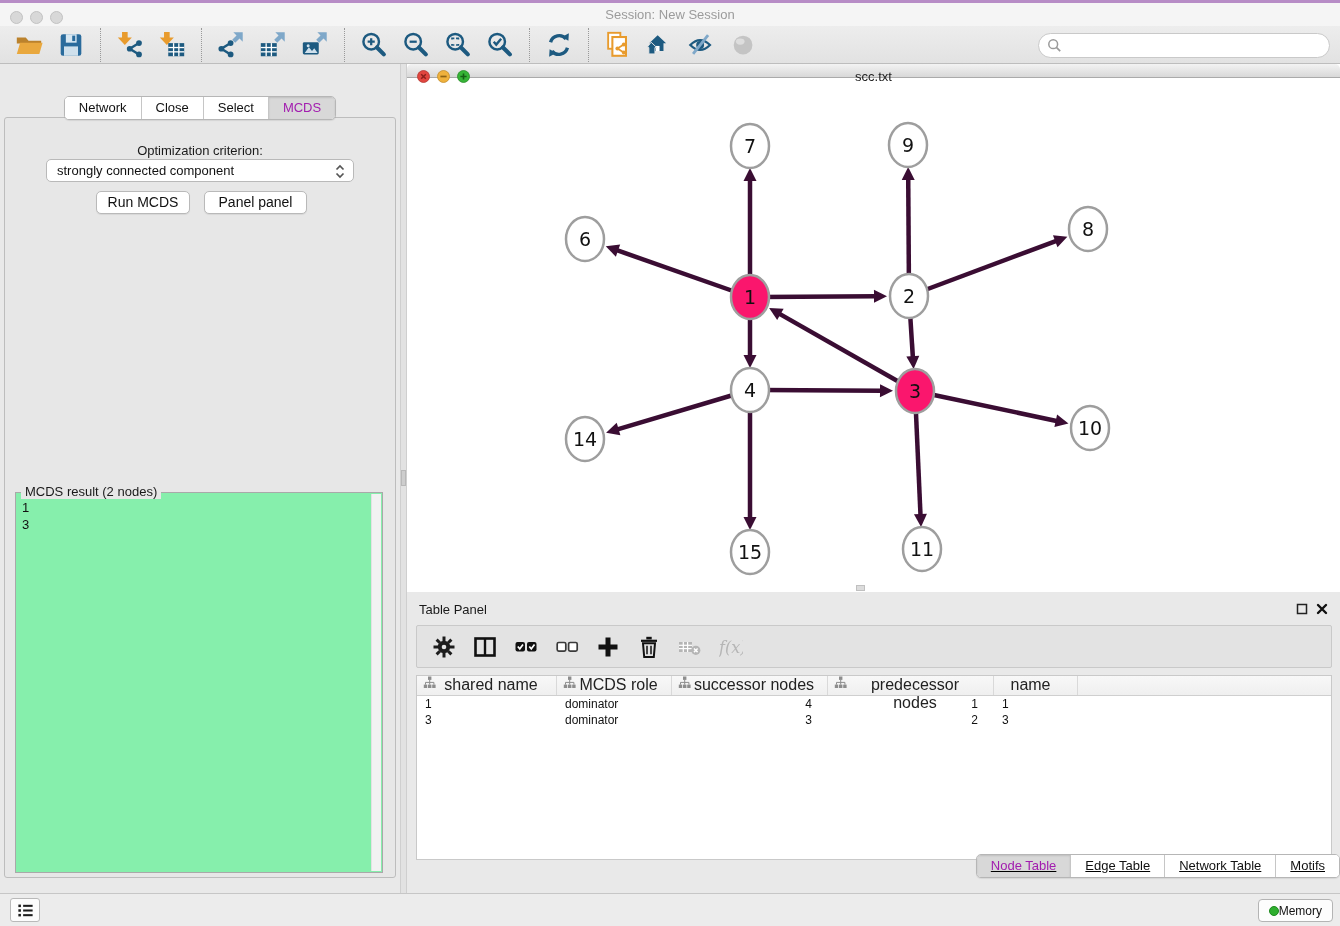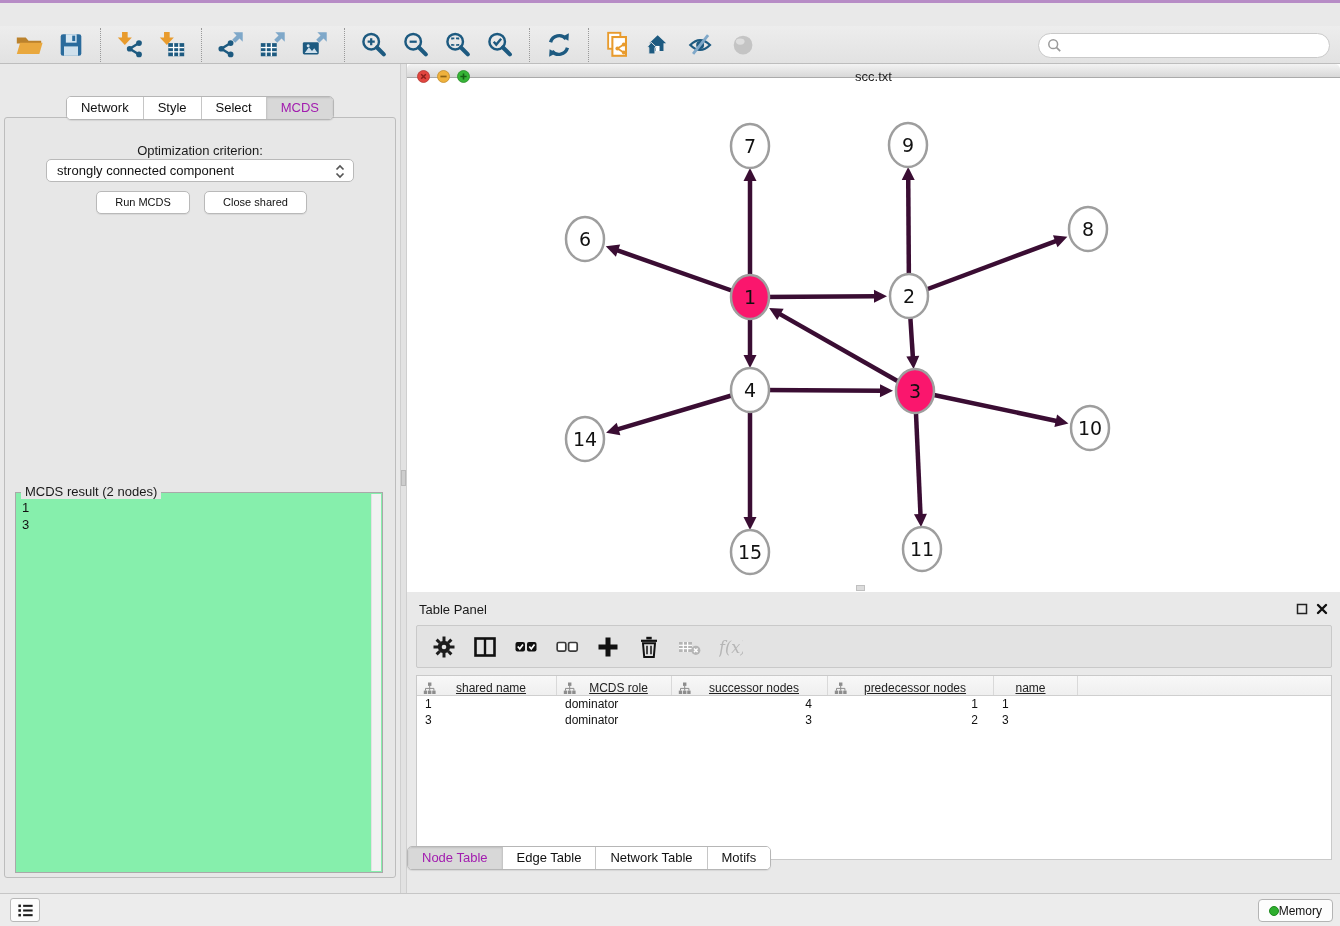--- a/index.html
+++ b/index.html
@@ -37,21 +37,21 @@
   .seg.sel { background:#d8d8d8; color:#a21caf; box-shadow:inset 0 1px 2px rgba(0,0,0,.12); }
   .cp-content { position:absolute; left:4px; right:4px; top:53px; bottom:15px;
     border:1px solid #bdbdbd; border-radius:3px; background:#e7e7e7; }
   .opt-label { position:absolute; top:25px; width:100%; text-align:center; font-size:13px; color:#1a1a1a; }
   .combo { position:absolute; left:41px; top:41px; width:308px; height:23px; background:#fff;
     border:1px solid #b9b9b9; border-radius:5px; font-size:13px; color:#111;
     display:flex; align-items:center; padding:0 24px 0 10px; }
   .combo .chevrons { position:absolute; right:5px; top:3px; }
   .btn-row { position:absolute; top:73px; left:0; width:100%; }
   .push-btn { position:absolute; height:23px; background:#fff; border:1px solid #b9b9b9; border-radius:5px;
-    font-size:11px; color:#111; text-align:center; line-height:21px; box-shadow:0 1px 1px rgba(0,0,0,.07); }
+    font-size:14px; color:#111; text-align:center; line-height:21px; box-shadow:0 1px 1px rgba(0,0,0,.07); }
   .result-box { position:absolute; left:10px; right:12px; top:374px; bottom:4px;
     border:1px solid #a9a9a9; background:#86efac; }
   .result-box .legend { position:absolute; top:-9px; left:5px; background:#e7e7e7; padding:0 4px;
     font-size:13px; color:#1a1a1a; }
   .result-lines { position:absolute; left:0; top:3px; right:12px; bottom:0; padding:3px 0 0 6px;
     font-size:13px; color:#111; line-height:17px; }
   .result-scroll { position:absolute; right:1px; top:1px; bottom:1px; width:10px; background:#f2f2f2; border-left:1px solid #e2e2e2; }
 
   
   .v-splitter { position:absolute; left:400px; top:64px; width:7px; bottom:33px; background:#e2e2e2;
@@ -68,43 +68,51 @@
   .nw-canvas { position:absolute; left:0; top:26px; right:0; bottom:0; background:#fff; overflow:hidden; }
   .nw-grip { position:absolute; left:449px; bottom:1px; width:9px; height:6px; background:#dcdcdc; border:1px solid #c0c0c0; }
 
   
   .table-panel { position:absolute; left:407px; top:595px; width:933px; height:293px; background:#e9e9e9; }
   .tp-toolbar { position:absolute; left:9px; right:8px; top:30px; height:43px; background:#e3e3e3;
     border:1px solid #c9c9c9; border-radius:2px; display:flex; align-items:center; gap:15px; padding:0 14px; }
   .tp-btn { display:flex; align-items:center; justify-content:center; width:26px; height:26px; }
   .tp-table { position:absolute; left:9px; right:8px; top:80px; height:185px; background:#fff; border:1px solid #c9c9c9; overflow:hidden; }
   .th-row { display:flex; height:20px; background:linear-gradient(#f8f8f8,#efefef); border-bottom:1px solid #cfcfcf; }
-  .th-cell { display:flex; align-items:flex-end; border-right:1px solid #d9d9d9; font-size:12px; color:#222;text-decoration:underline; }
+  .th-cell { display:flex; align-items:flex-start; border-right:1px solid #d9d9d9; font-size:16px; color:#222; }
   .th-cell .th-label { flex:1; text-align:center; padding-right:10px; }
   .th-cell svg { margin-left:6px; flex:none; }
   .tr-row { display:flex; height:16px; }
   .td-cell { font-size:12px; color:#111; line-height:16px; padding:0 8px; white-space:nowrap; overflow:hidden; }
   .td-cell.right { text-align:right; padding-right:16px; }
-  .tp-tabs { position:absolute; bottom:18px; left:0; width:100%; display:flex; justify-content:flex-start; }
+  .tp-tabs { position:absolute; bottom:10px; left:0; width:100%; display:flex; justify-content:flex-end;text-decoration:underline; }
 
   
   .status-bar { position:absolute; left:0; right:0; bottom:0; height:33px; background:#ececec; border-top:1px solid #c6c6c6; }
   .list-btn { position:absolute; left:10px; top:4px; width:30px; height:24px; background:#fcfcfc;
     border:1px solid #b9b9b9; border-radius:3px; display:flex; align-items:center; justify-content:center; }
   .memory-btn { position:absolute; right:7px; top:5px; height:23px; background:#fdfdfd; border:1px solid #b4b4b4;
     border-radius:4px; display:flex; align-items:center; gap:0; padding:0 10px; font-size:12px; color:#111; }
   .memory-dot { width:10px; height:10px; border-radius:50%; background:#2eae2e; border:1px solid #1d8a1d; }
 </style>
 </head>
 <body>
 
 <div id="app">
 
   <div class="top-strip"></div>
 
+  <div class="titlebar">
+    <div class="traffic">
+      <span class="light"></span>
+      <span class="light"></span>
+      <span class="light"></span>
+    </div>
+    <div class="win-title">Session: New Session</div>
+  </div>
 
   <div class="toolbar" id="main-toolbar">
       <div class="tb-btn">
         <svg viewBox="0 0 32 32" width="30" height="30">
           <path d="M3 8 h9.5 l3 3.5 H29 v3 H3 z" fill="#bb822c"></path>
           <path d="M3 25.5 L6.5 13.5 H30.5 L27 25.5 z" fill="#e9a83e"></path>
         </svg>
       </div>
       <div class="tb-btn">
         <svg viewBox="0 0 32 32" width="30" height="30">
@@ -257,38 +265,38 @@
       <circle cx="6.2" cy="6.2" r="4.4" fill="none" stroke="#9a9a9a" stroke-width="1.5"></circle>
       <line x1="9.4" y1="9.4" x2="13.2" y2="13.2" stroke="#9a9a9a" stroke-width="1.7"></line>
     </svg>
     <input type="text" value="" style="">
   </div>
 
   <div class="control-panel">
     <div class="cp-tabs">
       <div class="segmented" id="cp-tabbar">
           <div class="seg">Network</div>
-          <div class="seg">Style</div>
+          <div class="seg">Close</div>
           <div class="seg">Select</div>
           <div class="seg sel">MCDS</div>
         </div>
     </div>
     <div class="cp-content">
       <div class="opt-label">Optimization criterion:</div>
       <div class="combo">
         <span>strongly connected component</span>
         <span class="chevrons">
           <svg width="16" height="17" viewBox="0 0 16 17">
             <path d="M4.5 6.5 L8 3 L11.5 6.5 M4.5 10.5 L8 14 L11.5 10.5" fill="none" stroke="#555" stroke-width="1.7"></path>
           </svg>
         </span>
       </div>
       <div class="btn-row">
         <div class="push-btn" style="left:91px; width:94px;">Run MCDS</div>
-        <div class="push-btn" style="left:199px; width:103px;">Close shared</div>
+        <div class="push-btn" style="left:199px; width:103px;">Panel panel</div>
       </div>
       <div class="result-box">
         <span class="legend">MCDS result (2 nodes)</span>
         <div class="result-lines" id="result-lines">
             <div>1</div>
             <div>3</div>
           </div>
         <div class="result-scroll"></div>
       </div>
     </div>

